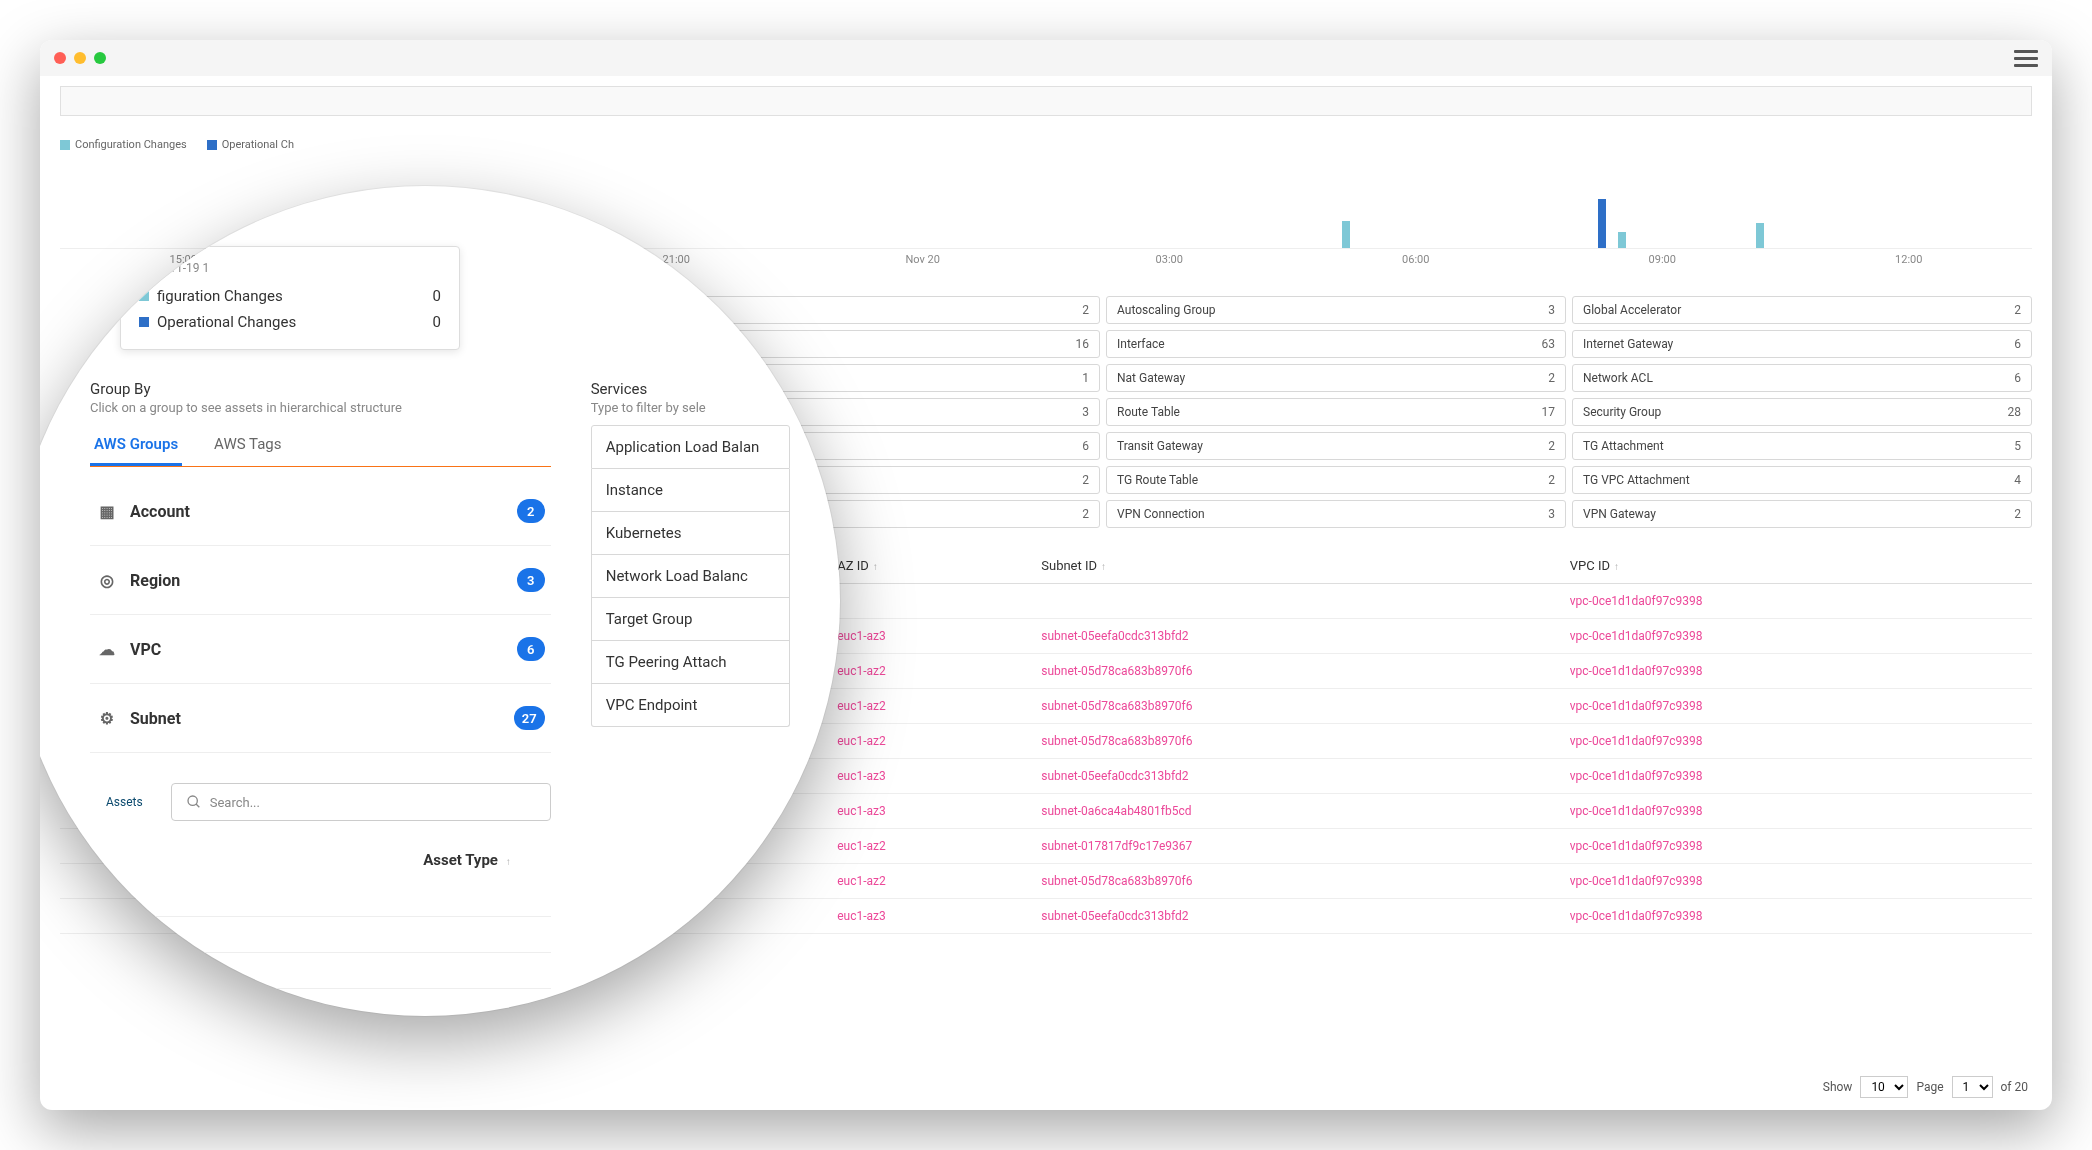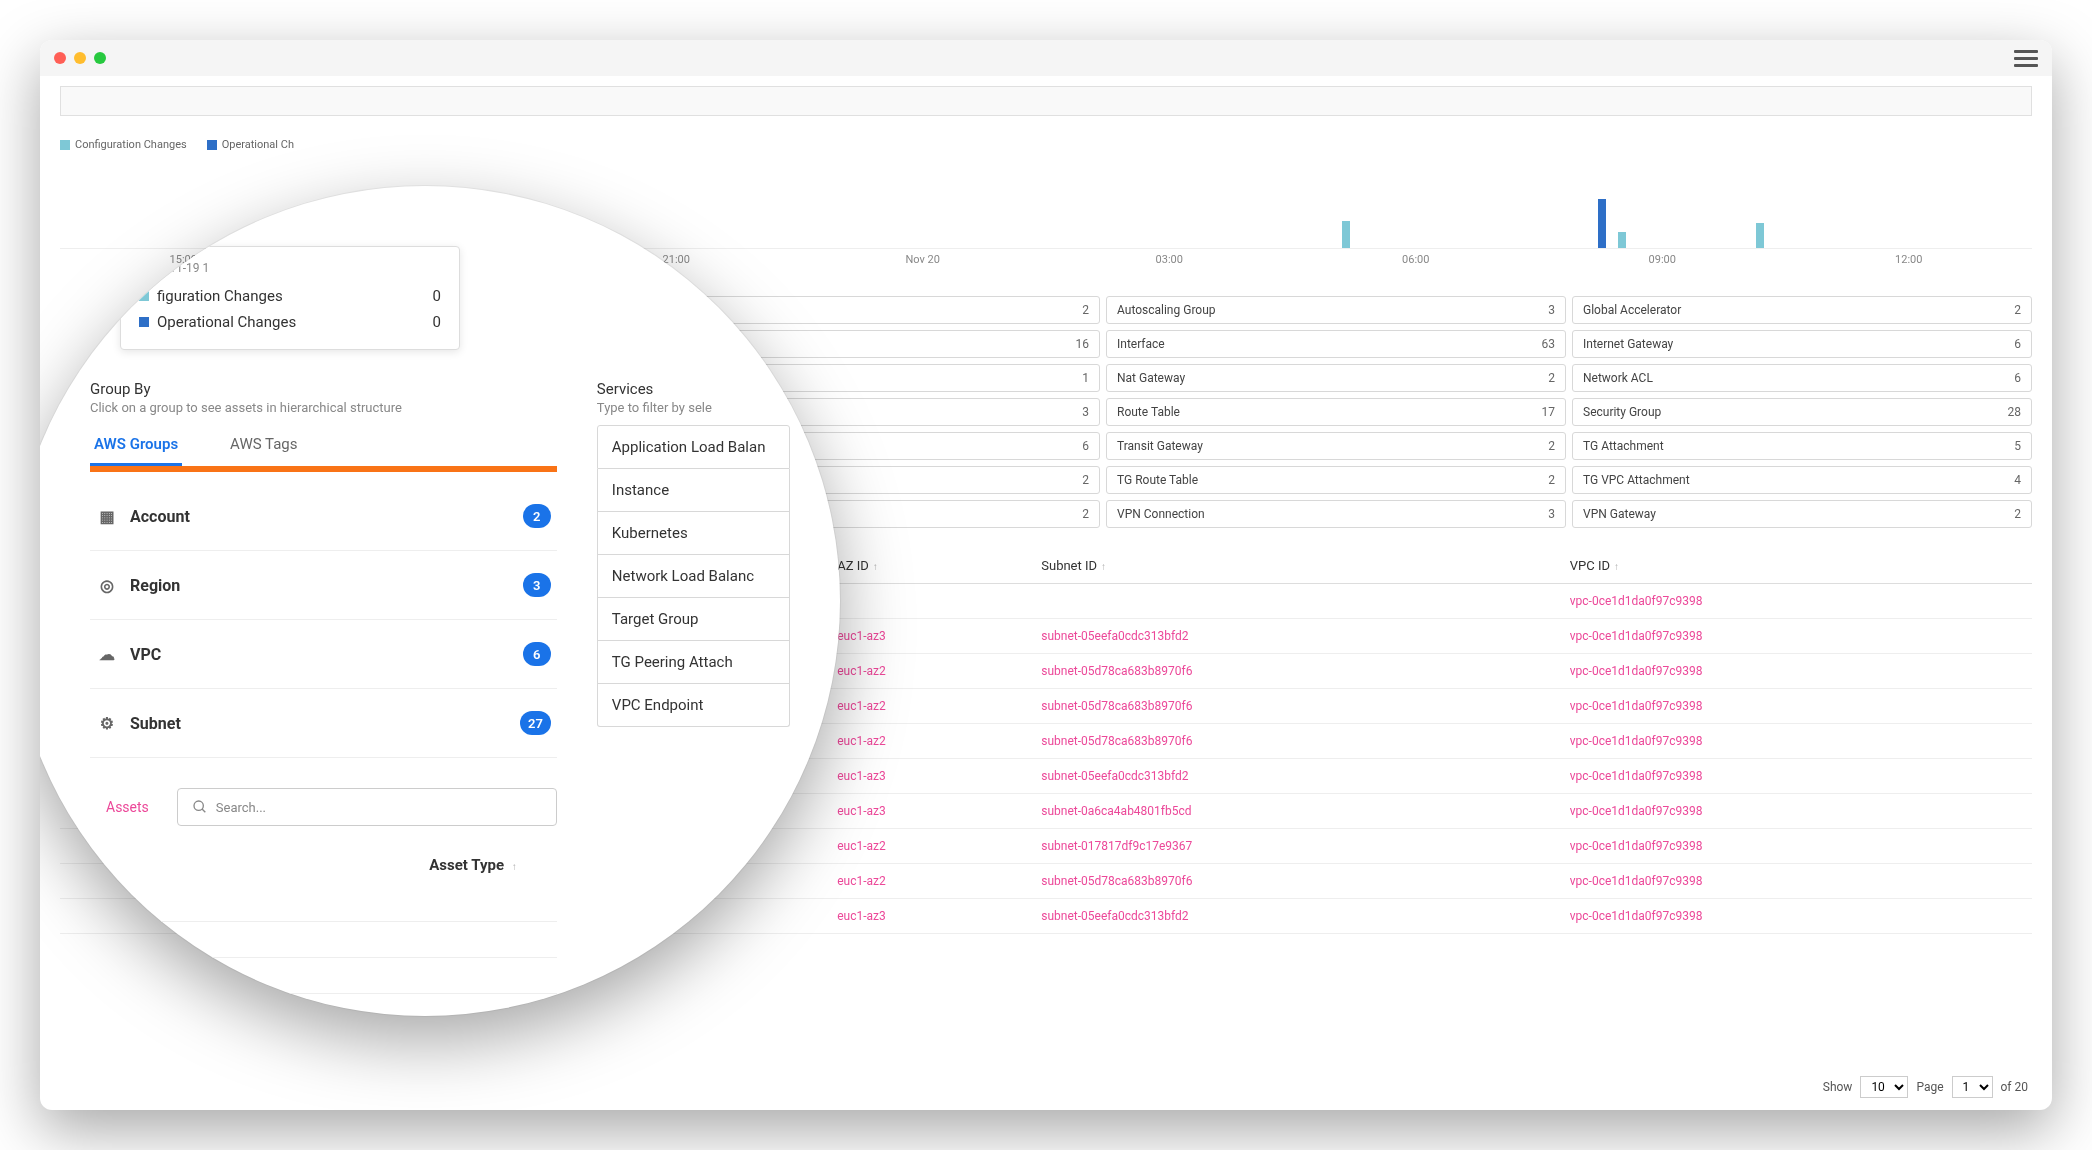--- a/index.html
+++ b/index.html
@@ -34,36 +34,36 @@
 .sort-arrow{color:#aaa;font-size:10px;margin-left:4px}
 .pager{position:absolute;bottom:12px;right:24px;display:flex;align-items:center;gap:8px;font-size:12px;color:#555}
 .pager select,.pager .pgbox{border:1px solid #ccc;padding:2px 6px;font-size:12px;background:#fff}
 
 .magnifier{position:absolute;left:-30px;top:110px;width:830px;height:830px;border-radius:50%;background:#fff;box-shadow:0 25px 70px rgba(0,0,0,.35),0 0 0 1px rgba(0,0,0,.05);overflow:hidden;z-index:10}
 .mag-inner{padding:60px 50px 40px 80px}
 .tooltip{background:#fff;border:1px solid #ddd;border-radius:4px;box-shadow:0 2px 8px rgba(0,0,0,.1);padding:14px 18px;width:340px;margin-bottom:30px;margin-left:30px}
 .tooltip .ts{font-size:12px;color:#888;margin-bottom:8px}
 .tooltip .row{display:flex;justify-content:space-between;align-items:center;font-size:15px;padding:4px 0}
 .tooltip .row .lbl{display:flex;align-items:center;gap:8px}
-.tabs{display:flex;gap:44px;border-bottom:6px solid #f97316;margin-bottom:0}
+.tabs{display:flex;gap:28px;border-bottom:1px solid #f97316;margin-bottom:0}
 .tab{padding:10px 4px;font-size:15px;color:#666;cursor:pointer;border-bottom:3px solid transparent}
 .tab.active{color:#1a73e8;border-bottom-color:#1a73e8;font-weight:600}
 .grp-list{margin-top:10px}
 .grp-item{display:flex;justify-content:space-between;align-items:center;padding:22px 6px;border-bottom:1px solid #eee;cursor:pointer}
 .grp-item .lbl{display:flex;align-items:center;gap:12px;font-weight:700;font-size:16px}
 .grp-item .ico{width:22px;height:22px;display:flex;align-items:center;justify-content:center;color:#666}
 .badge{background:#1a73e8;color:#fff;border-radius:12px;min-width:28px;height:24px;display:flex;align-items:center;justify-content:center;font-size:13px;font-weight:600;padding:0 8px}
 .svc-col{margin-left:40px;width:240px}
 .svc-list{margin-top:10px}
 .svc-item{border:1px solid #d8d8d8;border-top:none;padding:12px 14px;font-size:15px;cursor:pointer;background:#fff}
 .svc-item:first-child{border-top:1px solid #d8d8d8;border-radius:3px 3px 0 0}
 .svc-item:last-child{border-radius:0 0 3px 3px}
 .mag-row{display:flex;gap:0}
 .search-row{display:flex;gap:12px;align-items:center;margin-top:30px}
-.assets-pill{padding:8px 16px;color:#ec4899;font-size:14px}
+.assets-pill{padding:8px 16px;color:#0c4a6e;font-size:12px}
 .search-box{flex:0 0 380px;border:1px solid #ccc;border-radius:4px;padding:10px 14px;display:flex;align-items:center;gap:8px;color:#888}
 .partial-head{margin-top:30px;font-weight:700;font-size:15px}
 .partial-rows{margin-top:12px}
 .partial-rows div{padding:10px 4px;font-size:13px;color:#555;border-bottom:1px solid #eee}
 
 .base-left-spacer{width:560px;flex:none}
 </style>
 </head>
 <body>
 

